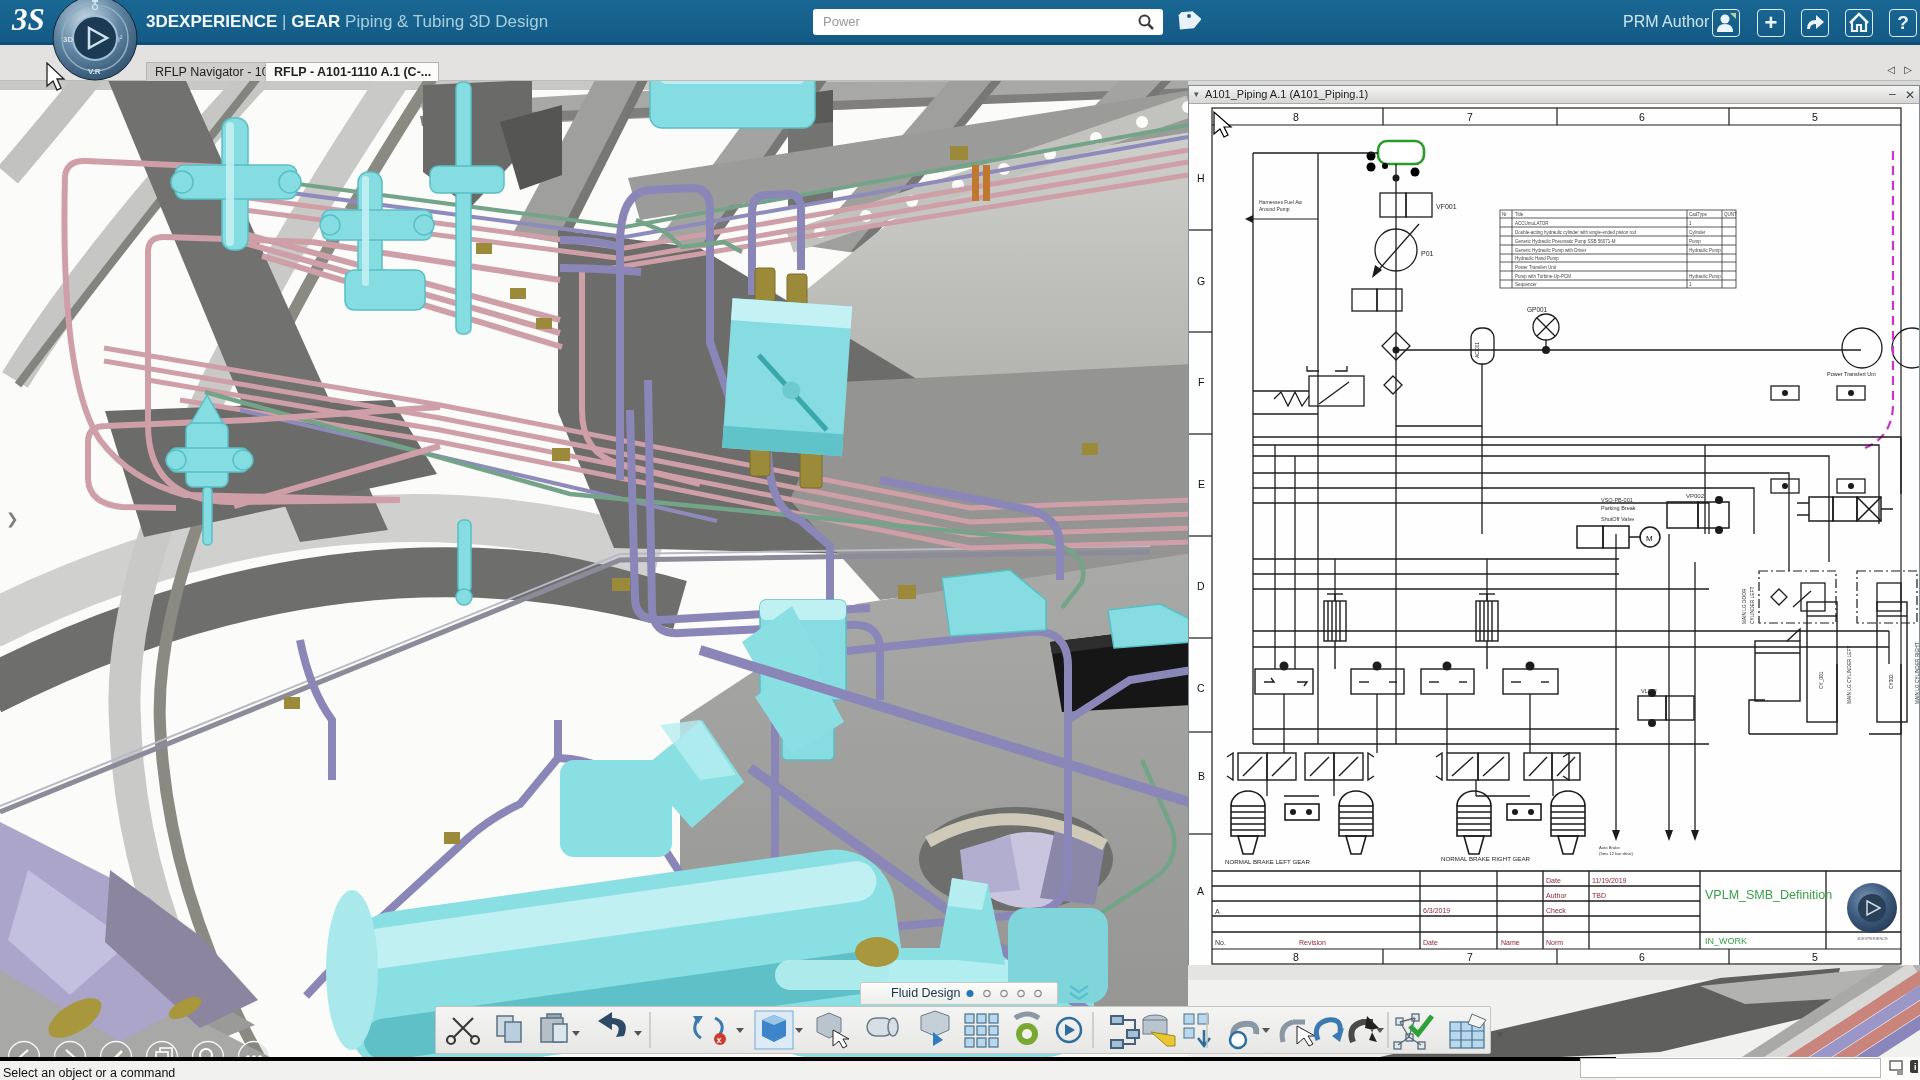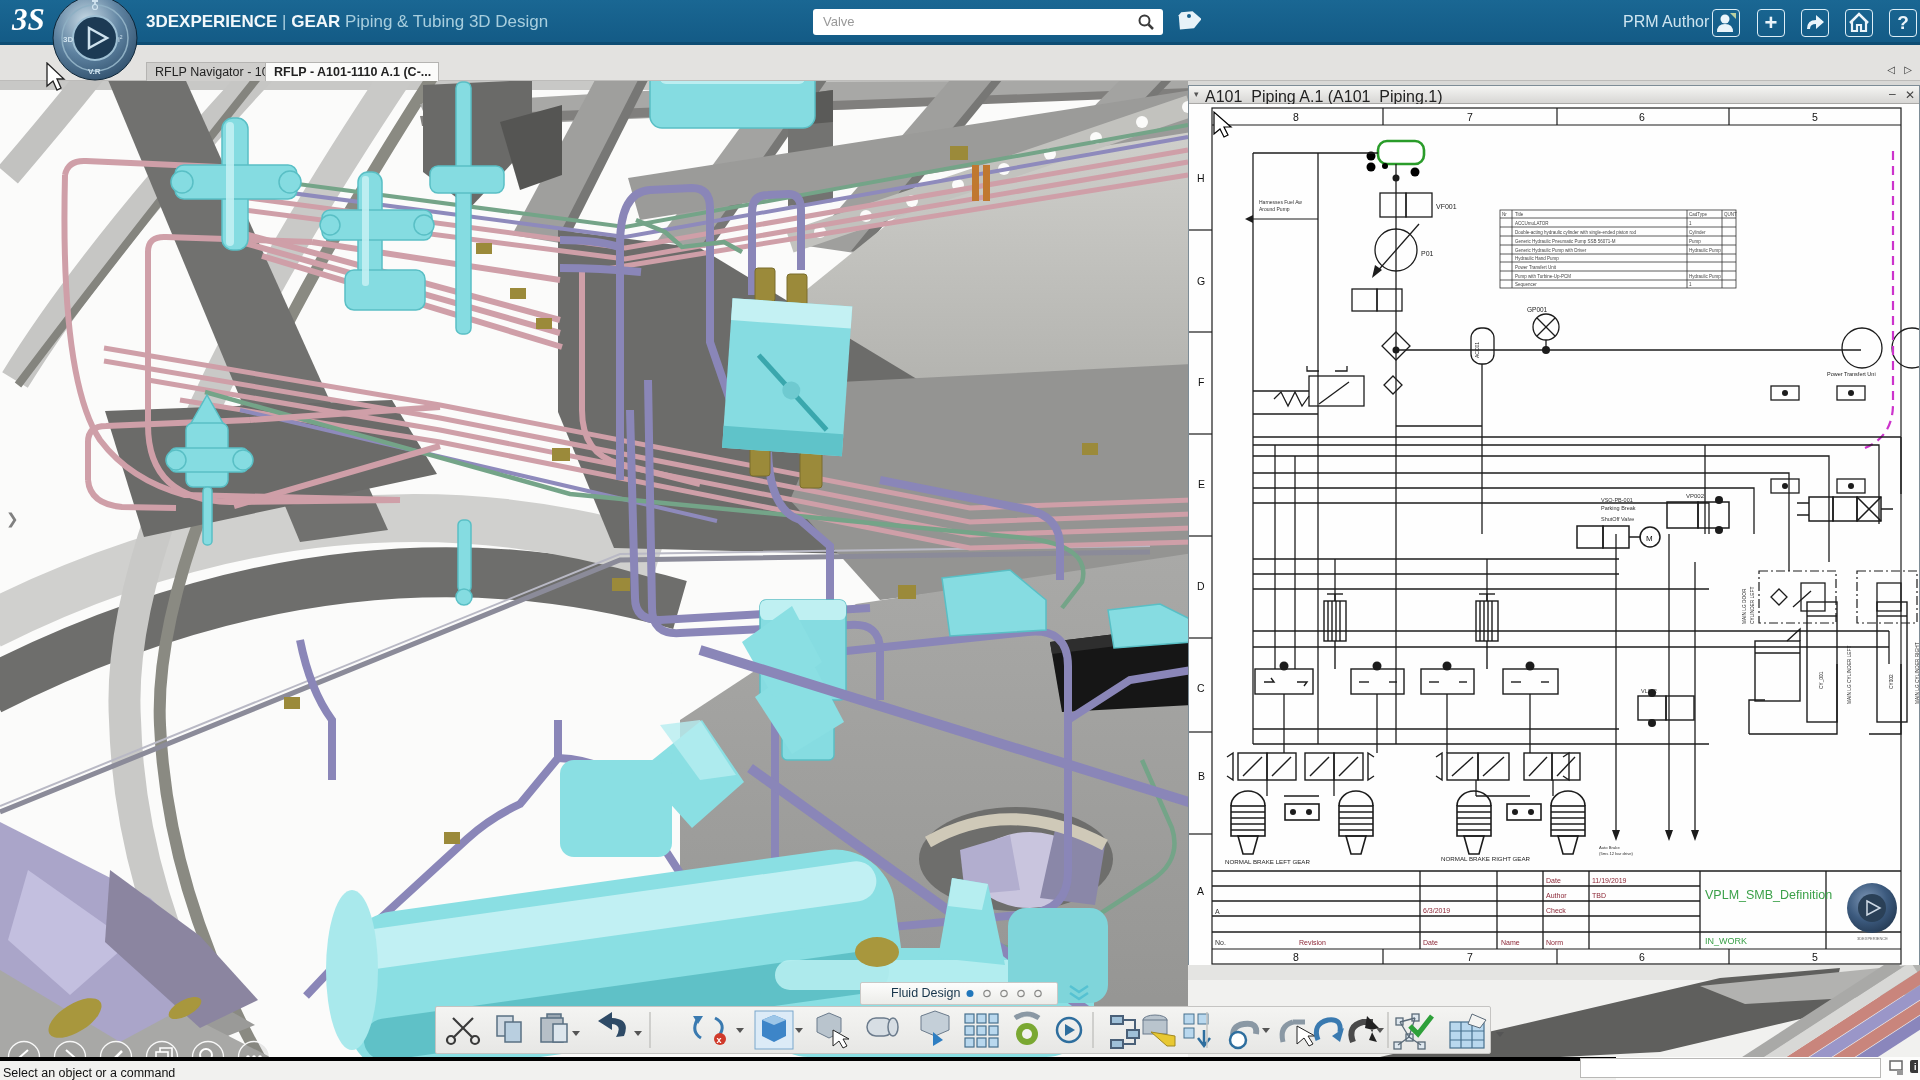--- a/index.html
+++ b/index.html
@@ -20,21 +20,21 @@
 .tbico{position:absolute;top:9px;width:26px;height:26px;border:1.5px solid #ddeef7;border-radius:4px;color:#eaf4fa;text-align:center;line-height:26px;font-size:19px;}
 #statusbar{position:absolute;left:0;top:1057px;width:1616px;height:23px;background:#f1f1ef;border-top:4px solid #000000;}
 #statusbar .msg{position:absolute;left:3px;top:5px;font-size:12.5px;color:#111;}
 #cmdinput{position:absolute;left:1580px;top:1058px;width:299px;height:18px;background:#fff;border:1px solid #b9b8b6;}
 #toolbar{position:absolute;left:435px;top:1006px;width:1056px;height:48px;background:linear-gradient(#f4f4f2,#e7e7e5);border:1px solid #c5c4c2;border-radius:2px;box-sizing:border-box;}
 #fluidpill{position:absolute;left:860px;top:982px;width:196px;height:21px;background:linear-gradient(#fdfdfc,#ecece9);border:1px solid #c9c8c6;border-radius:2px;text-align:right;}
 #fluidpill .t{position:absolute;left:30px;top:3px;font-size:12.5px;color:#16344a;}
 .scrollarrow{position:absolute;top:62px;width:14px;height:15px;font-size:10px;color:#333;text-align:center;line-height:15px;}
 #schemwin{position:absolute;left:1188px;top:85px;width:732px;height:880px;background:#fefefe;border:1px solid #7d8c96;box-sizing:border-box;}
 #schemtitle{position:absolute;left:0;top:0;width:730px;height:18px;background:linear-gradient(#f5f5f3,#d7d6d4);border-bottom:1px solid #aaa9a7;box-sizing:border-box;}
-#schemtitle .t{position:absolute;left:16px;top:2px;font-size:16px;color:#222;}
+#schemtitle .t{position:absolute;left:16px;top:2px;font-size:11px;color:#222;}
 </style>
 </head>
 <body>
 <div id="app">
 <svg id="scene" style="position:absolute;left:0;top:80px" width="1920" height="977" viewBox="0 0 1920 977">
 <rect x="0" y="0" width="1920" height="977" fill="#fbfbfa"></rect>
 <rect x="0" y="0" width="1920" height="10" fill="#c8c8c6"></rect>
 
 <path d="M680,525 Q345,430 -10,610" stroke="#6e6e6c" stroke-width="50" fill="none"></path>
 <path d="M660,475 Q330,375 -10,545" stroke="#d0d0ce" stroke-width="48" fill="none"></path>
@@ -658,21 +658,21 @@
 <polygon points="678,797 691,804 678,811" fill="none" stroke="#cfdae6" stroke-width="1.5"></polygon>
 <text x="668" y="836" font-size="4" fill="#666">3DEXPERIENCE</text>
 <polygon points="25,8 25,30 31,25 35,33 39,31 35,23 42,23" fill="#fff" stroke="#000" stroke-width="1.2"></polygon>
 </svg>
 </div>
 <div id="topbar">
 <div class="darkedge"></div>
 <div style="position:absolute;left:12px;top:2px;font-family:'Liberation Serif',serif;font-style:italic;font-weight:bold;color:#fff;font-size:31px;">3S</div>
 <div id="apptitle"><b>3D</b><b>EXPERIENCE</b> <span class="lite">|</span> <b>GEAR</b> <span class="lite">Piping &amp; Tubing 3D Design</span></div>
 <div id="searchbox">
-        <span class="ph">Valve</span>
+        <span class="ph">Power</span>
 <svg style="position:absolute;right:8px;top:4px" width="18" height="18" viewBox="0 0 18 18">
           <circle cx="7.5" cy="7.5" r="5" stroke="#3a3a3a" stroke-width="2" fill="none"></circle>
           <line x1="11.5" y1="11.5" x2="16" y2="16" stroke="#3a3a3a" stroke-width="2.5"></line>
         </svg>
 </div>
 <svg style="position:absolute;left:1173px;top:8px" width="28" height="28" viewBox="0 0 28 28">
 <path d="M4,10 L12,2 L24,2 L24,14 L14,24 L4,14 Z" fill="#e8f2f8" transform="rotate(40 14 13)"></path>
 <circle cx="16" cy="8" r="2" fill="#16608c"></circle>
 </svg>
 <div id="prmadmin">PRM Author</div>

